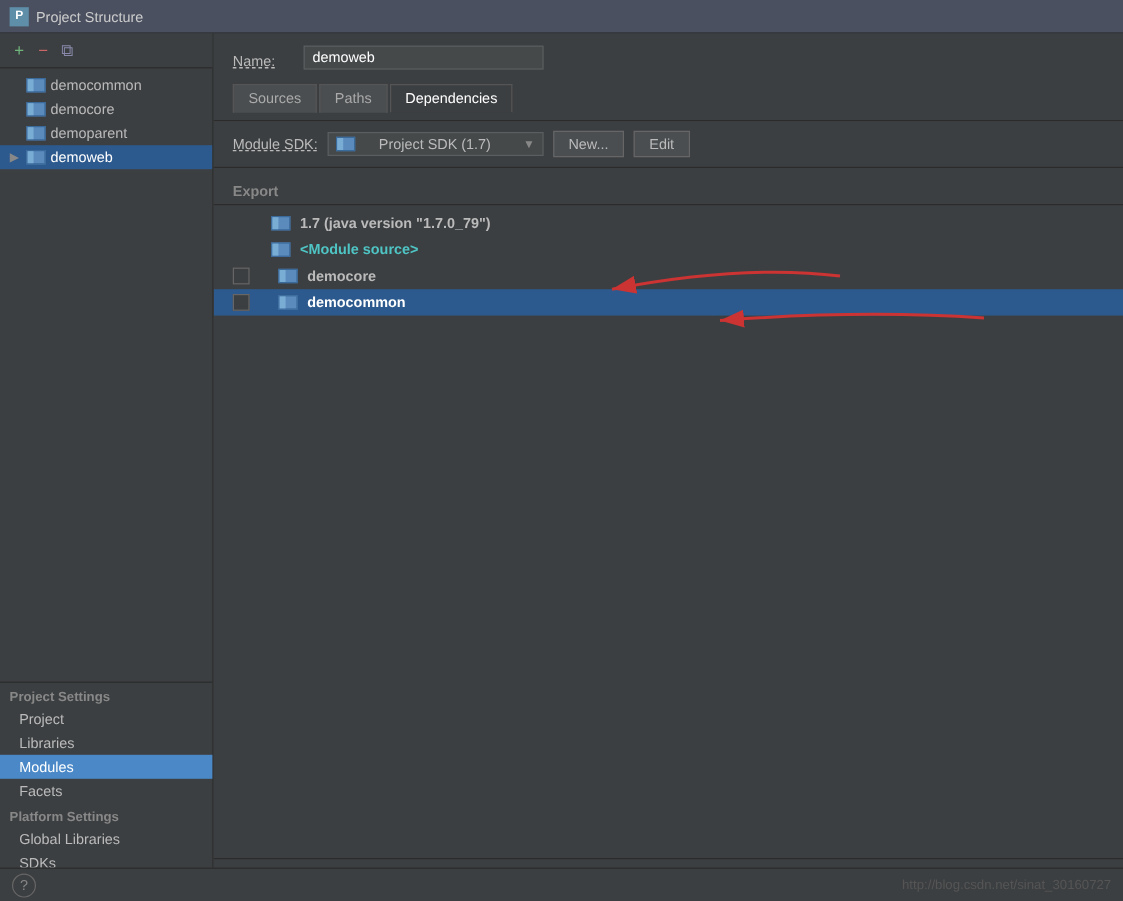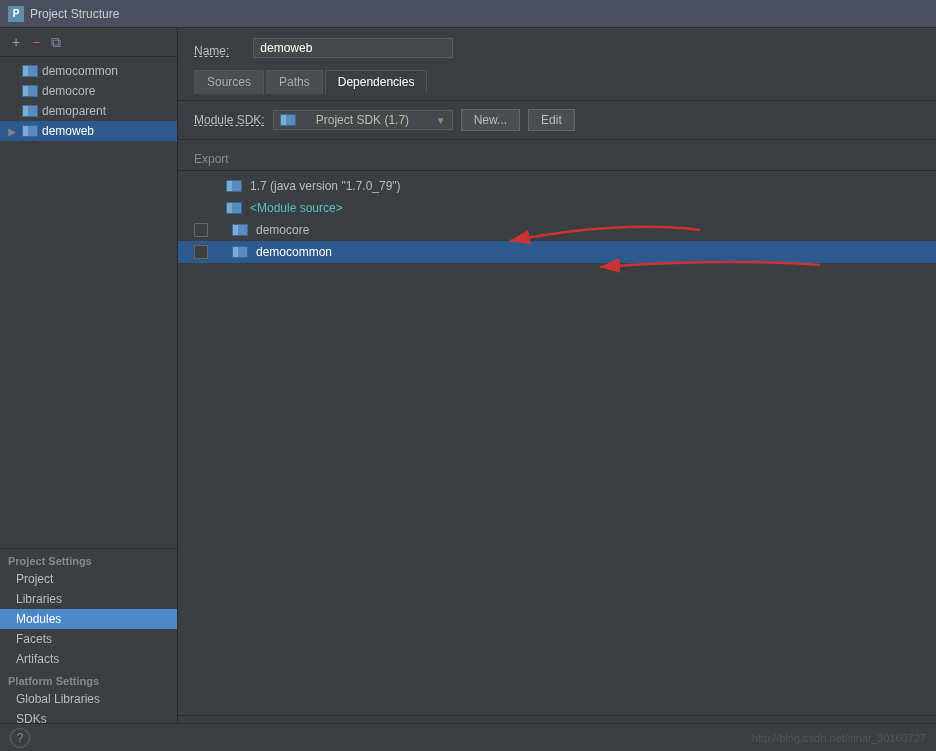--- a/index.html
+++ b/index.html
@@ -275,20 +275,21 @@
       color: #bbbbbb;
       cursor: pointer;
       font-size: 12px;
     }
 
     
     .deps-container {
       flex: 1;
       overflow-y: auto;
       padding: 8px 0;
+      font-weight: bold;
     }
 
     .export-row {
       padding: 4px 16px;
       color: #888888;
       font-size: 12px;
       border-bottom: 1px solid #2b2b2b;
       margin-bottom: 4px;
     }
 
@@ -445,21 +446,20 @@
         <span>demoweb</span>
       </div>
     </div>
 
     <div class="sidebar-bottom">
       <div class="sidebar-section-header">Project Settings</div>
       <div class="sidebar-item">Project</div>
       <div class="sidebar-item">Libraries</div>
       <div class="sidebar-item active">Modules</div>
       <div class="sidebar-item">Facets</div>
-      <div class="sidebar-item">Artifacts</div>
       <div class="platform-header">Platform Settings</div>
       <div class="sidebar-item">Global Libraries</div>
       <div class="sidebar-item">SDKs</div>
       <div class="problems-item">Problems</div>
     </div>
   </div>
 
   <div class="content-area">
 
     <div class="content-header">

